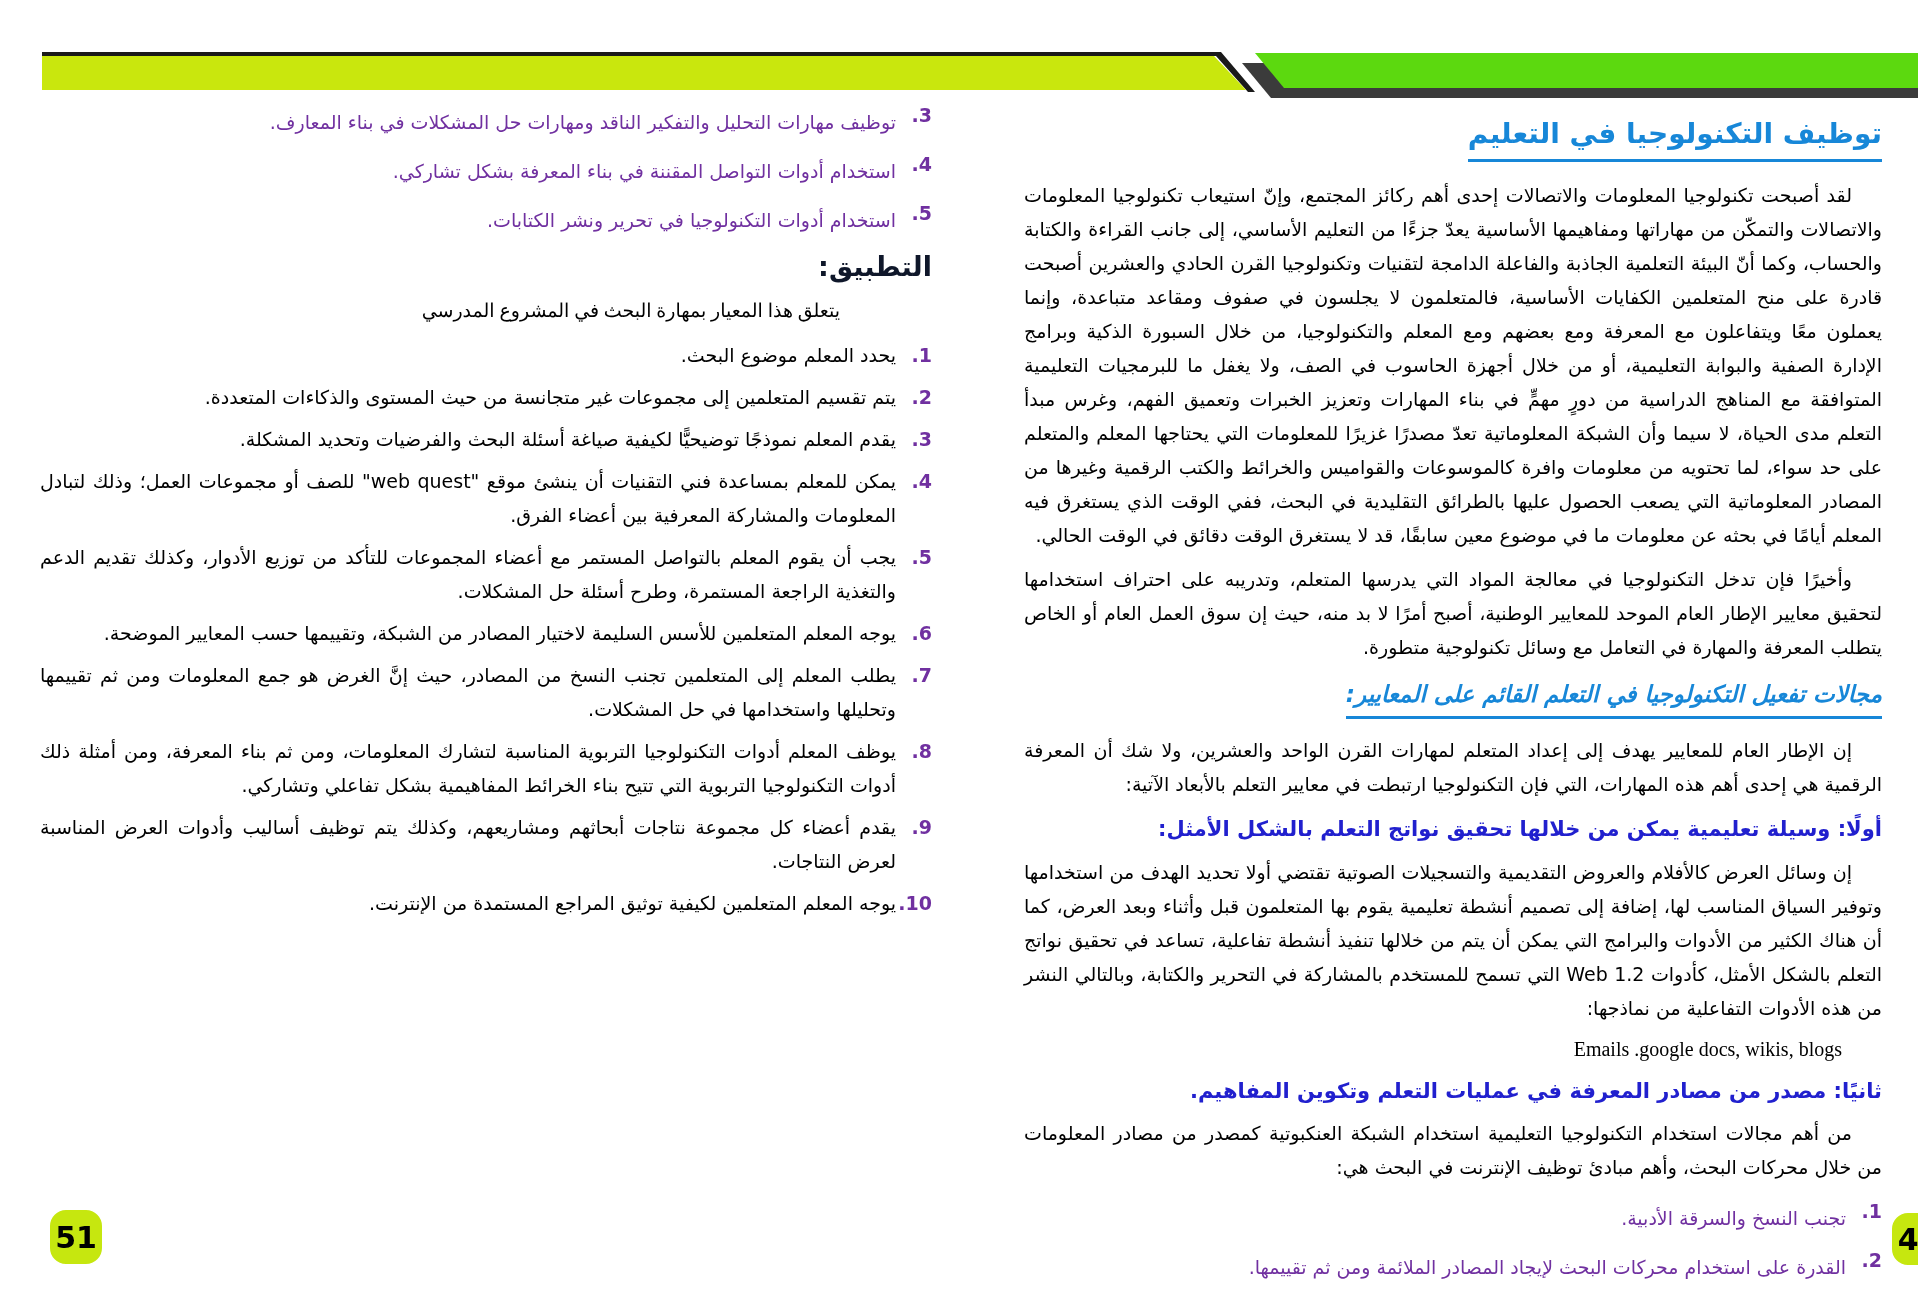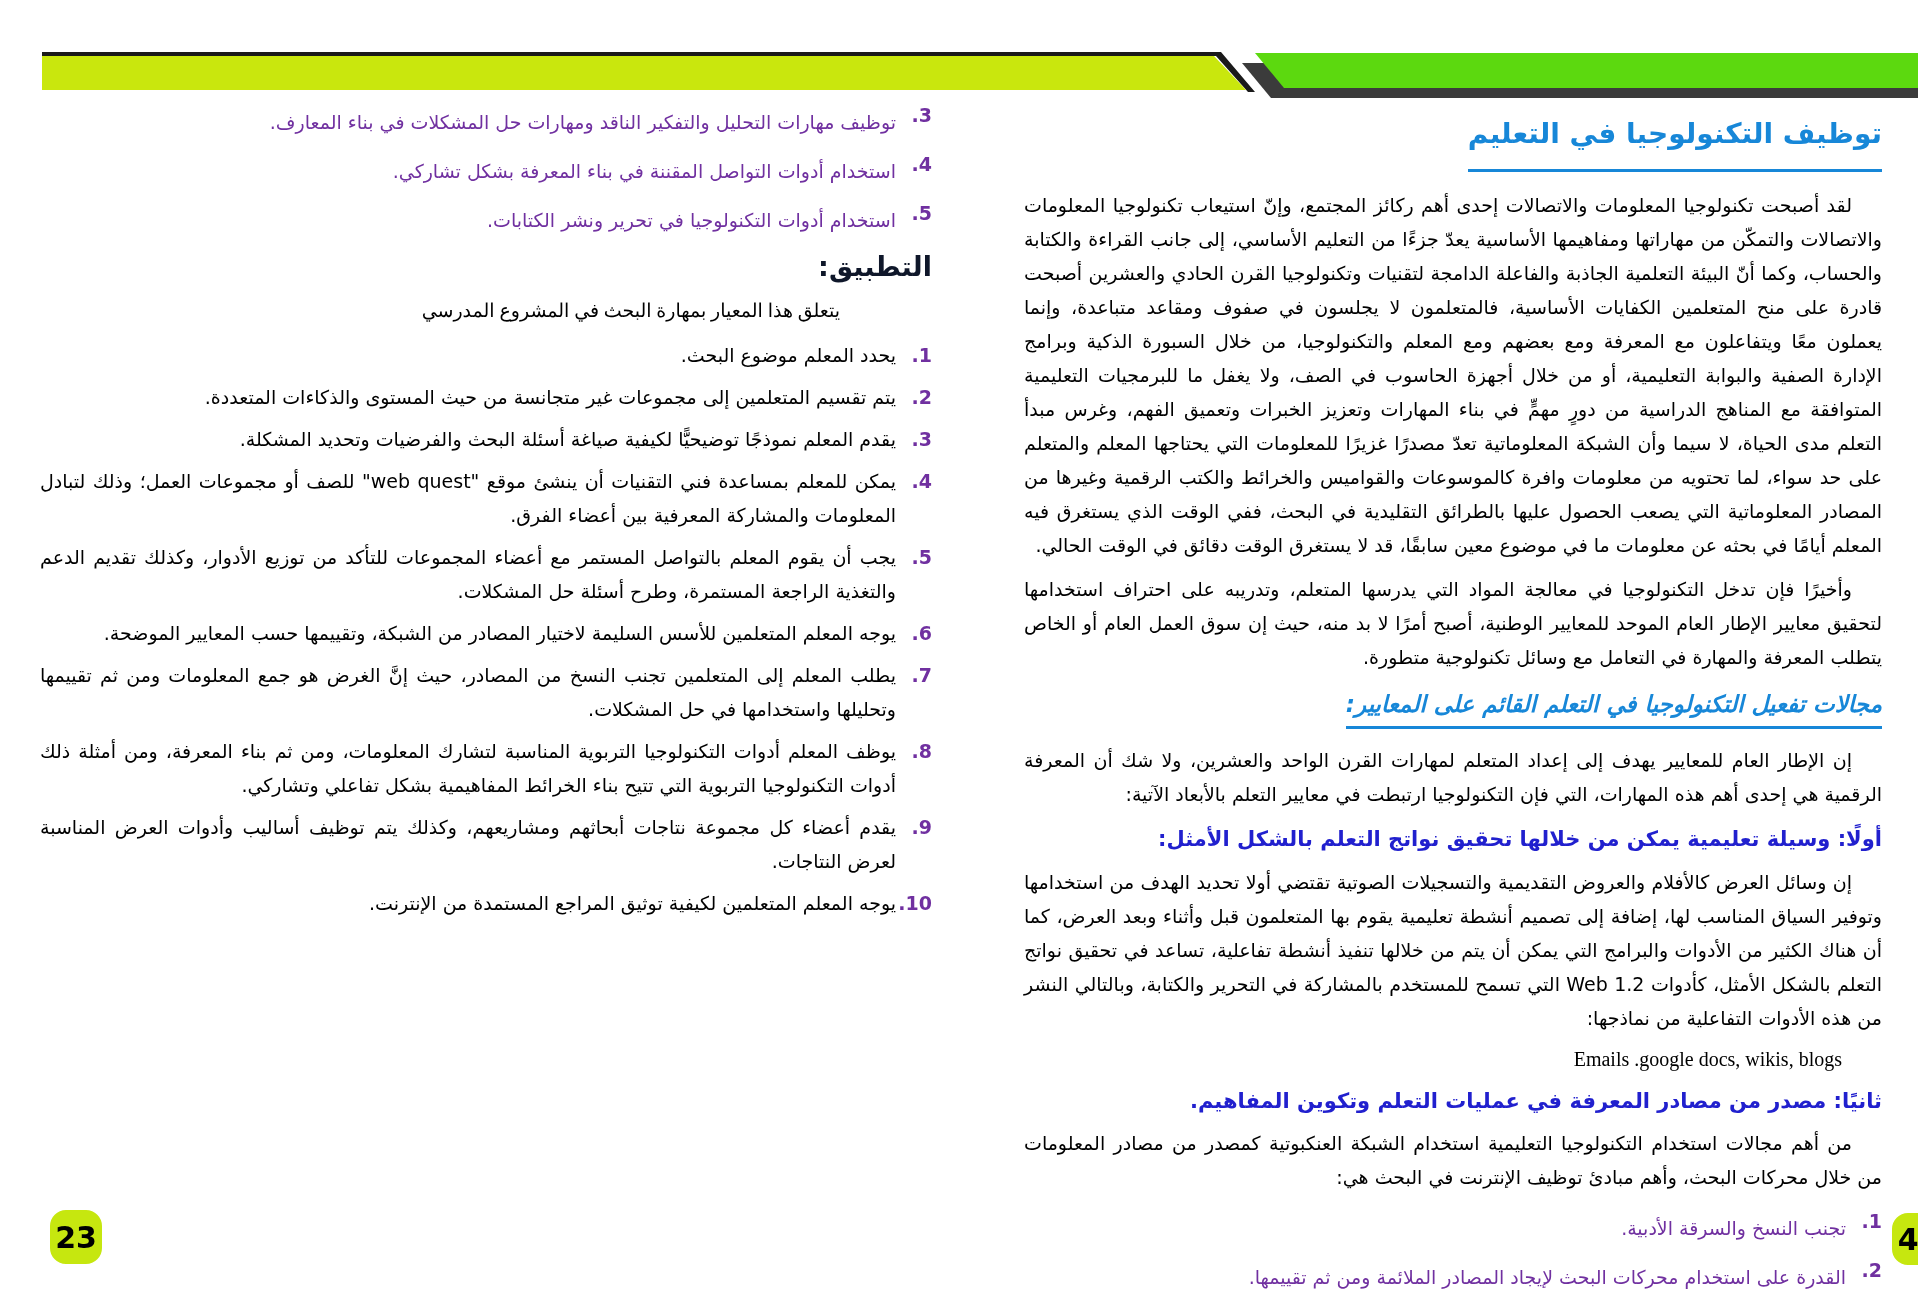--- a/index.html
+++ b/index.html
@@ -24,21 +24,21 @@
   .col{position:absolute;direction:rtl;}
   .col-right{top:116px;right:36px;width:858px;}
   .col-left{top:98px;left:40px;width:892px;}
 
   .body-text{font-size:19px;line-height:34px;text-align:justify;}
   p{margin:0 0 10px 0;}
   .indent{text-indent:30px;}
 
   .h-main{
     display:inline-block;font-size:28px;font-weight:bold;color:#1787d8;
-    border-bottom:3px solid #1787d8;padding-bottom:17px;margin:0 0 16px 0;line-height:1.3;
+    border-bottom:3px solid #1787d8;padding-bottom:7px;margin:0 0 16px 0;line-height:1.3;
   }
   .h-sec{
     display:inline-block;font-size:23px;font-weight:bold;color:#1787d8;
     border-bottom:3px solid #1787d8;padding-bottom:6px;margin:6px 0 14px 0;line-height:1.3;font-style:italic;
   }
   .h-sub{font-size:21px;font-weight:bold;color:#2120ce;margin:14px 0 10px 0;line-height:1.4;}
   .h-cyan{font-size:27px;color:#0f172a;margin:12px 0 10px 0;line-height:1.3;}
 
   .latin-line{
     direction:ltr;text-align:right;padding-right:40px;margin:2px 0 3px 0;
@@ -156,17 +156,17 @@
 
 <svg class="deco footer" width="1918" height="104" viewBox="0 0 104 0 ">
   <polygon points="0,55 447,50 404,104 0,104" fill="#cfcfcf"></polygon>
   <rect x="0" y="50" width="7" height="8" fill="#141414"></rect>
   <polygon points="459,50 465,50 423,104 417,104" fill="#141414"></polygon>
   <polygon points="485,48 511,48 467,104 443,104" fill="#2e2e2e"></polygon>
   <rect x="502" y="51" width="1416" height="6" fill="#3a3a3a"></rect>
 </svg>
 
 <div class="badge badge-43">
-  <span>23</span>
+  <span>51</span>
 </div>
 <div class="badge badge-42">
   <span>42</span>
 </div>
 
 </body></html>

